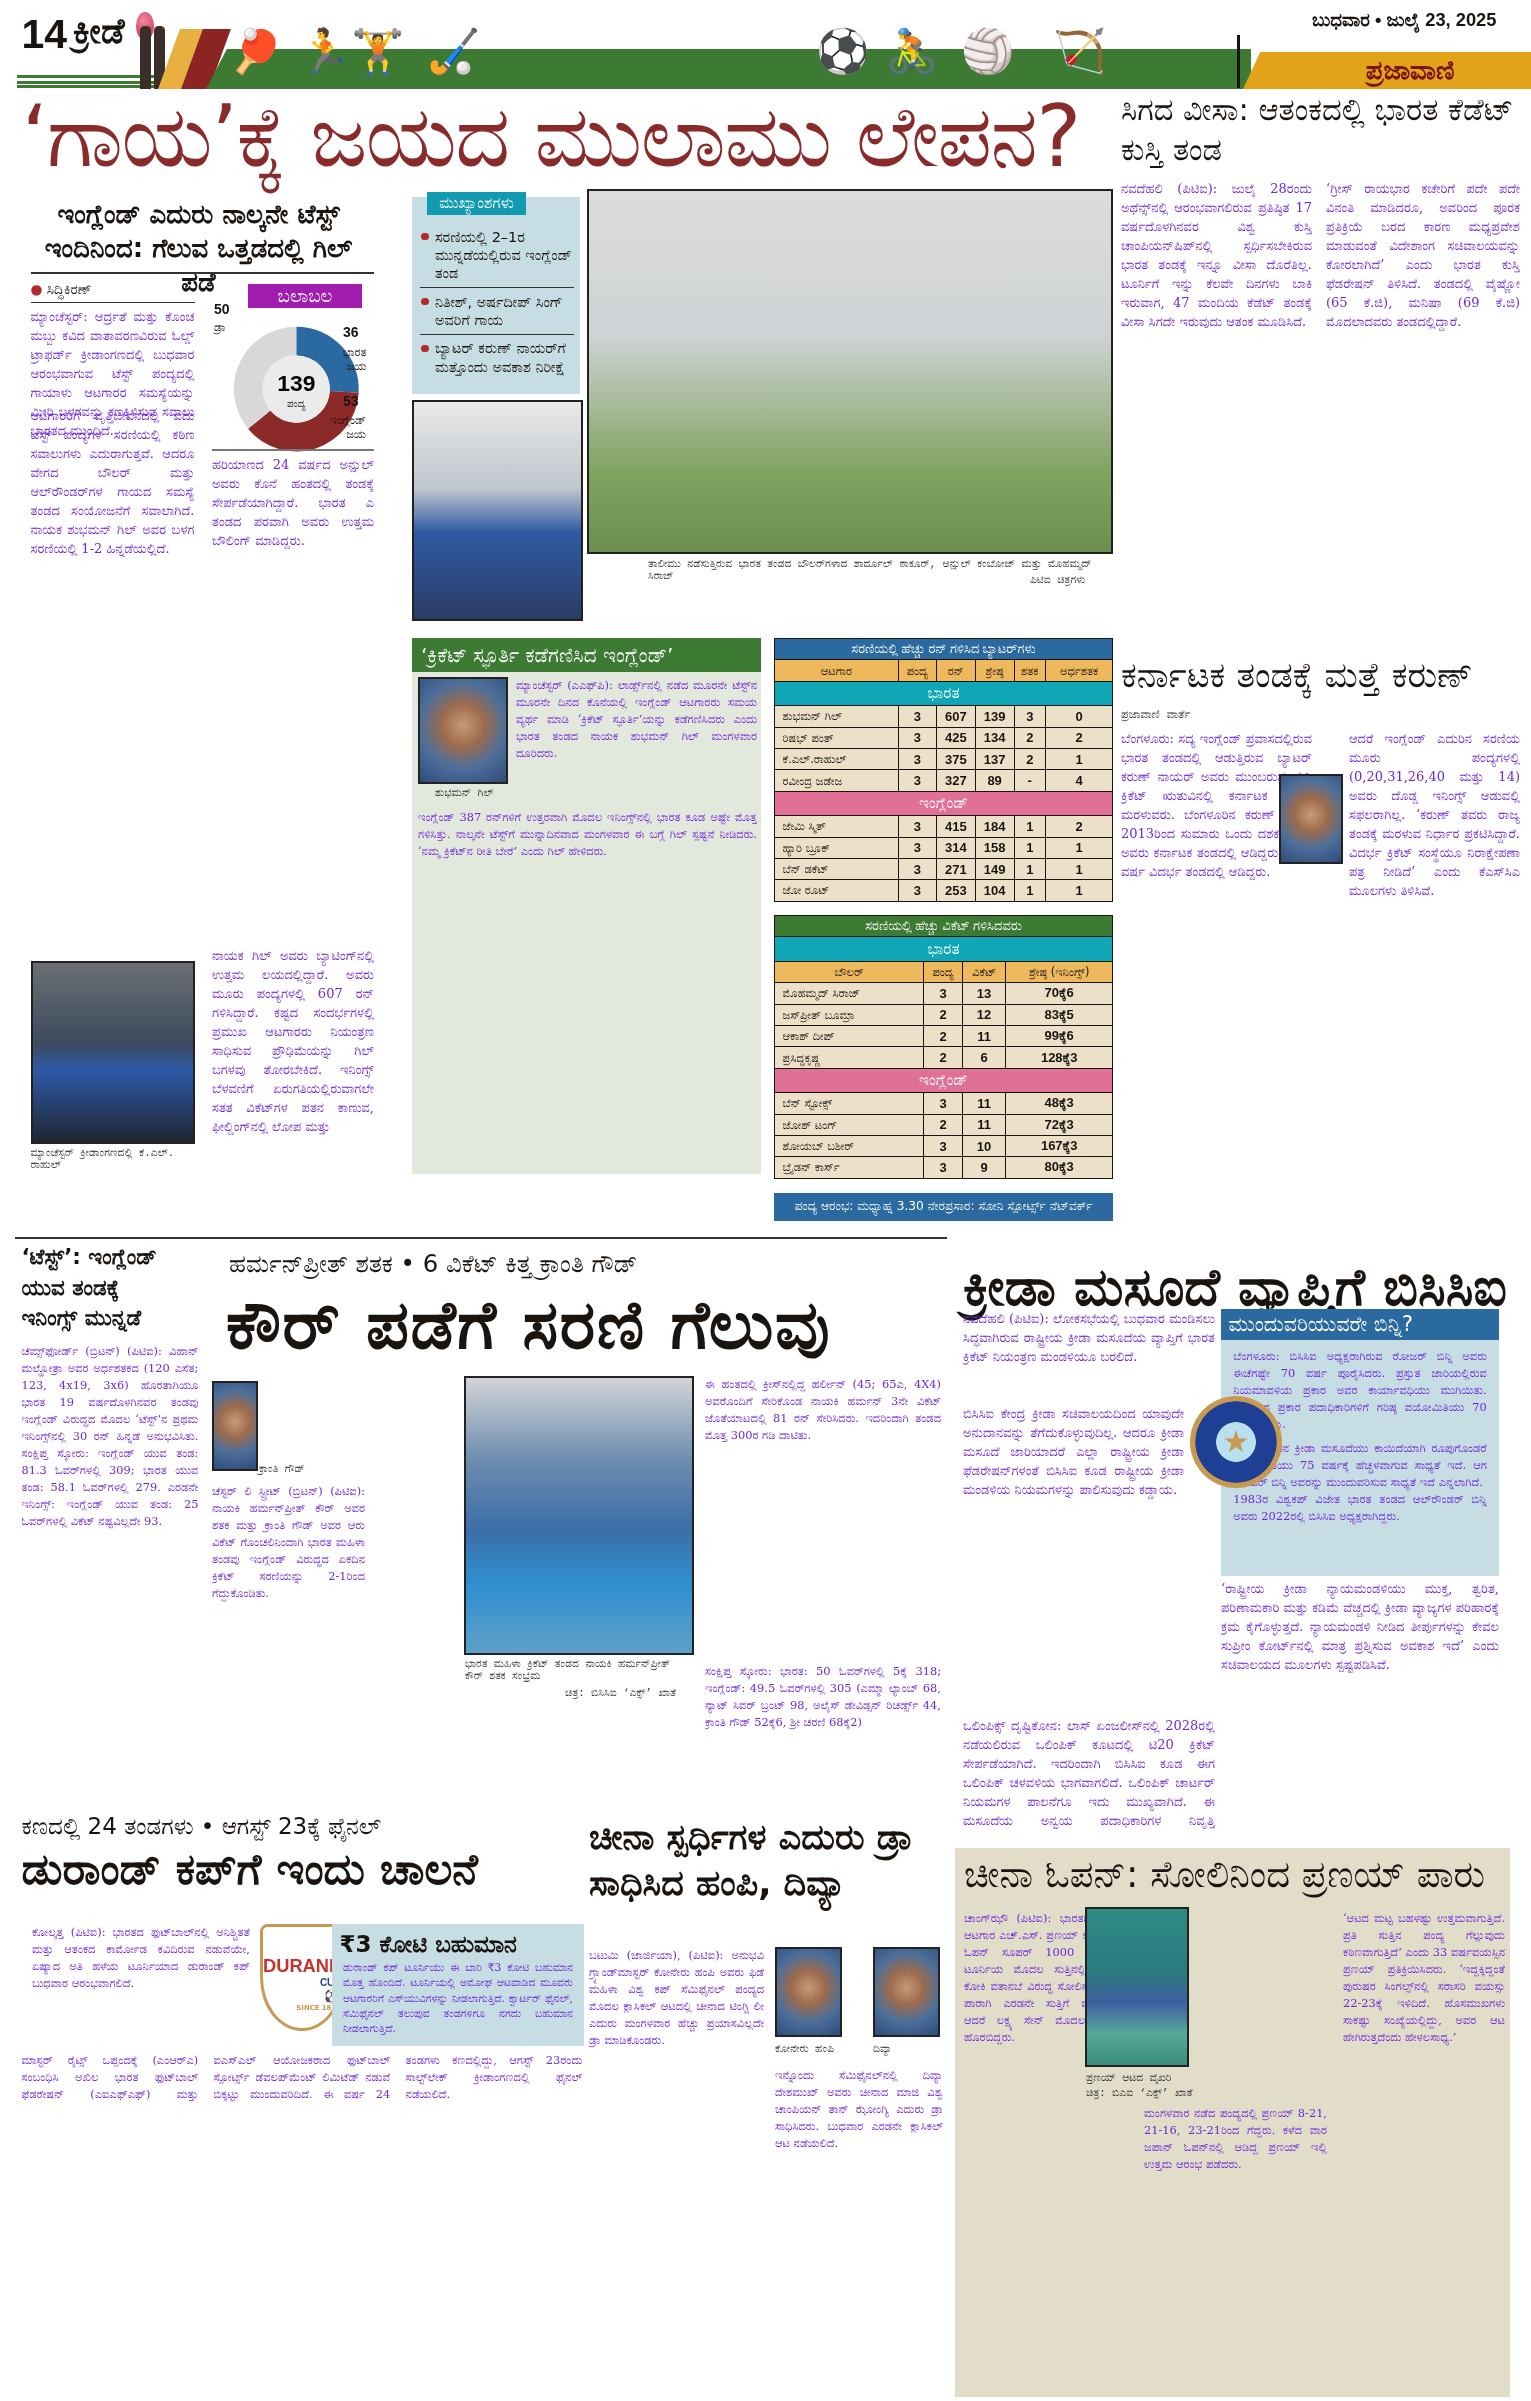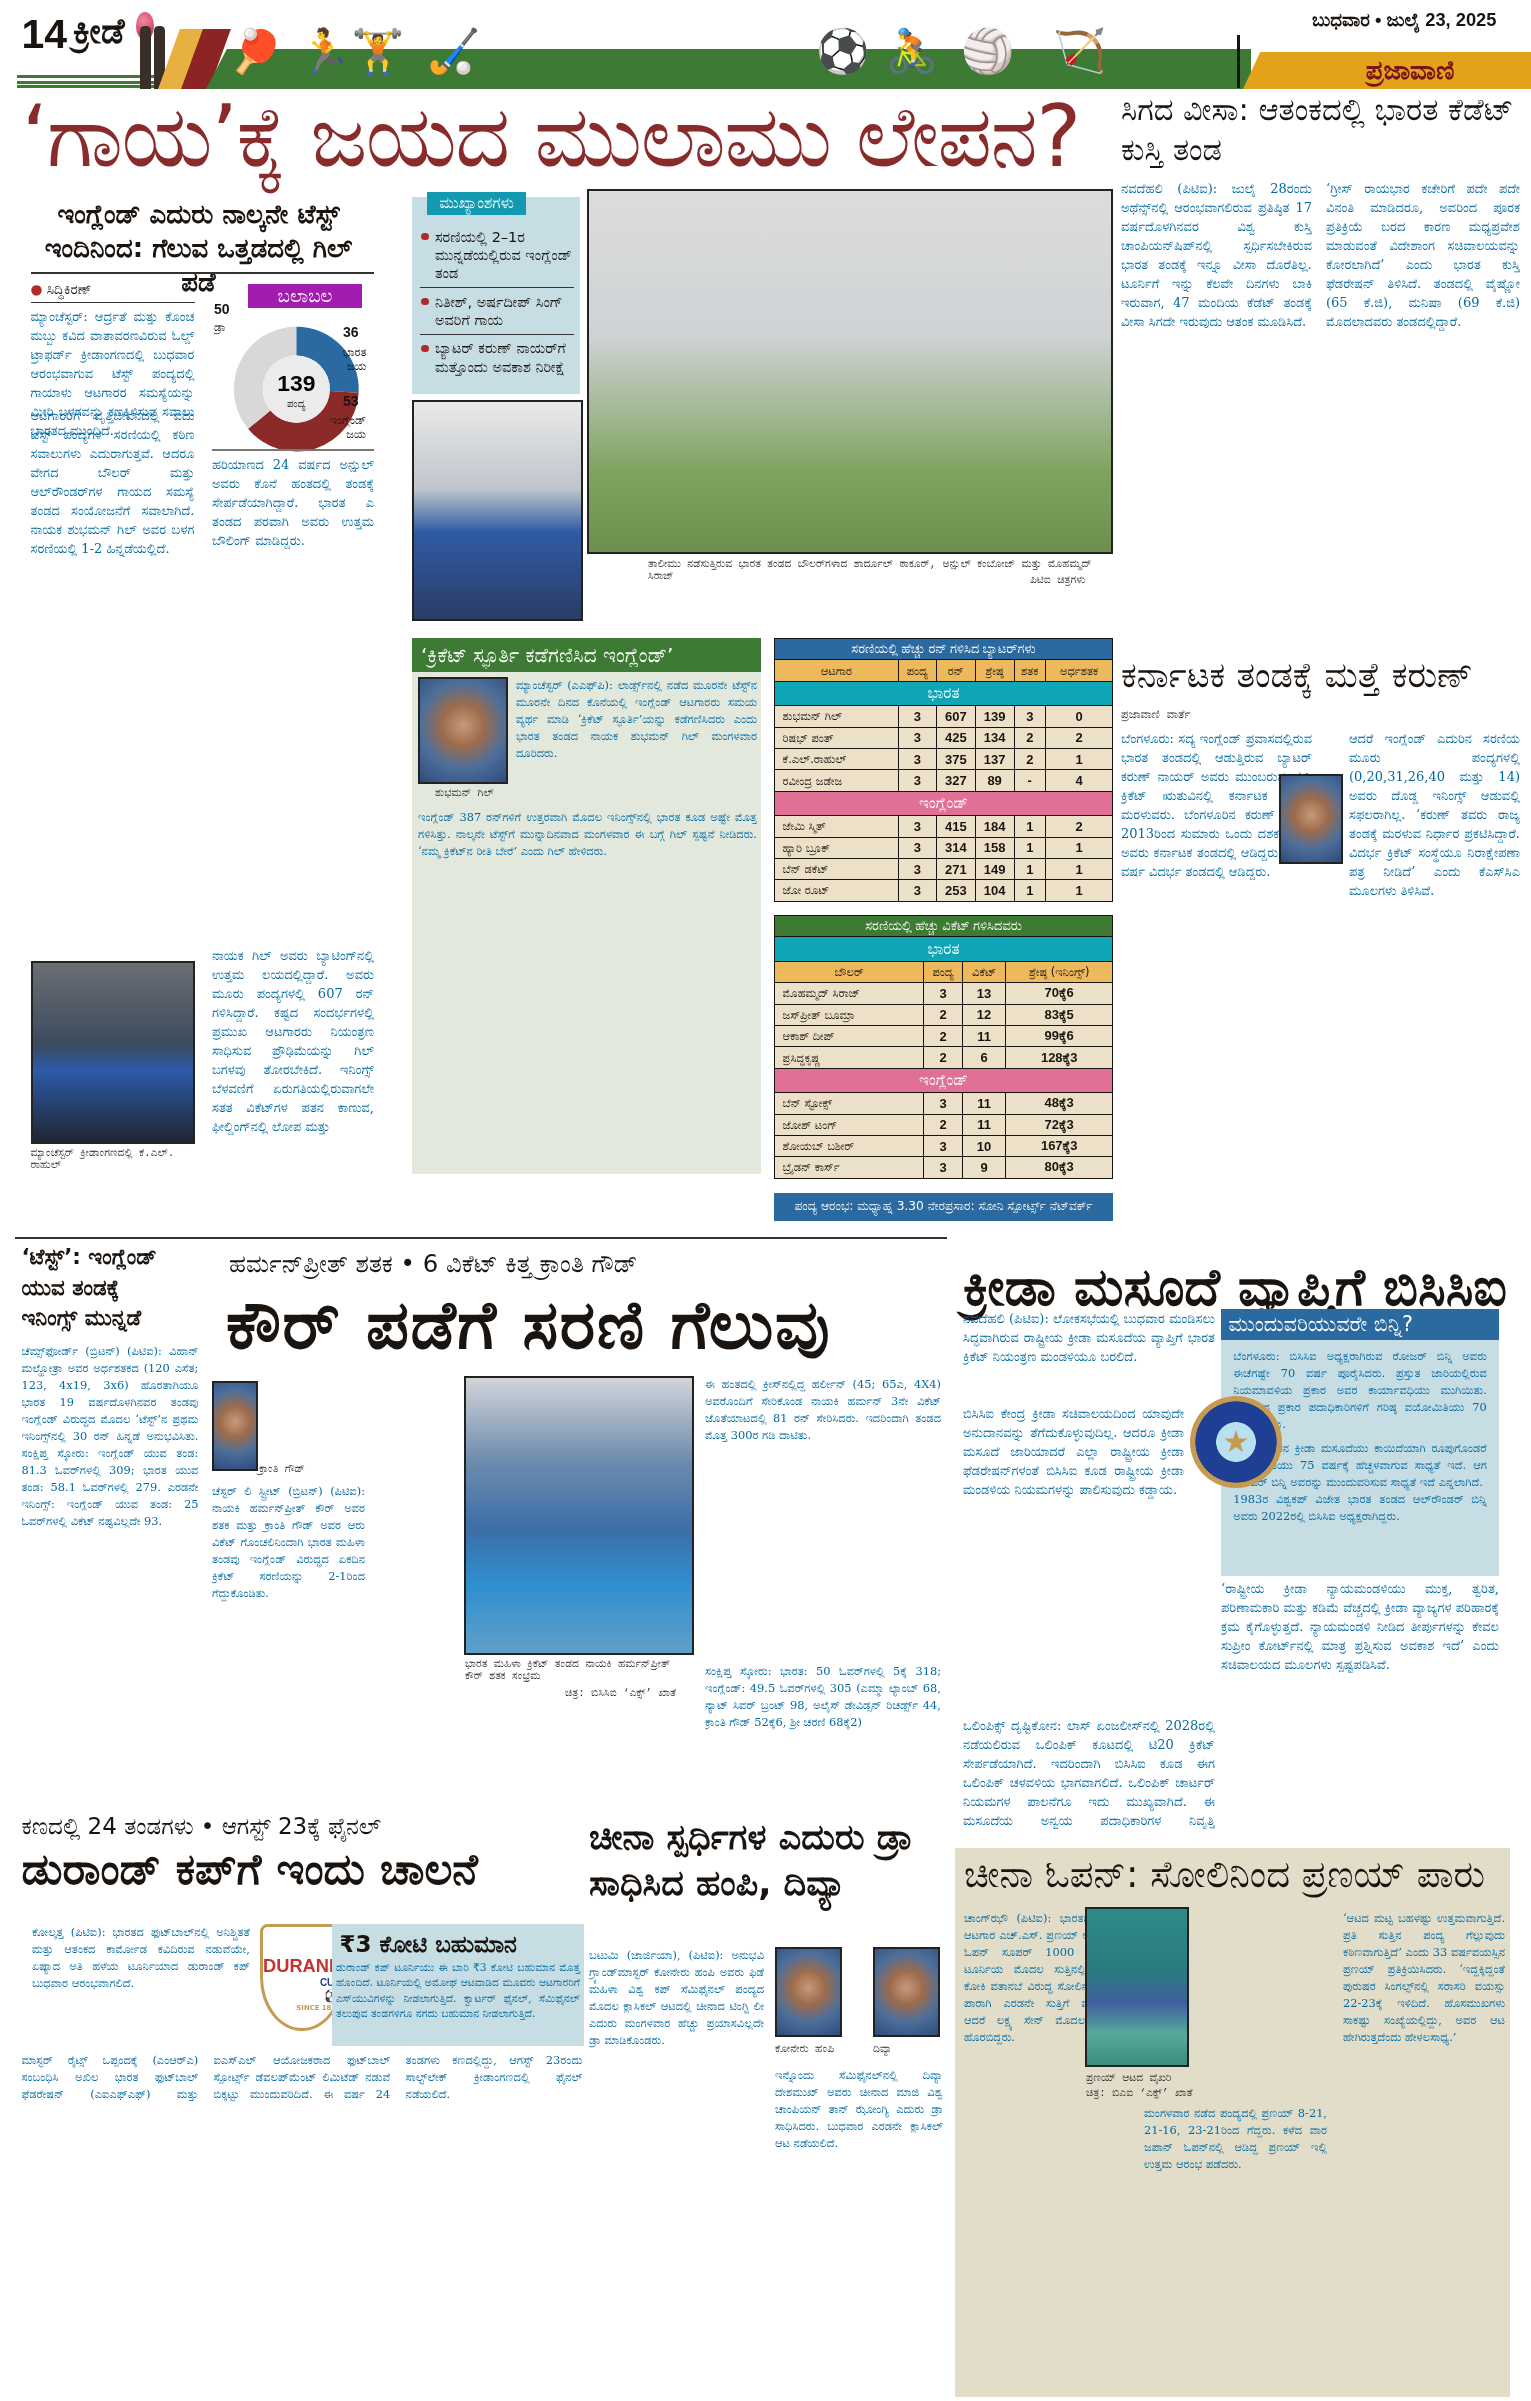--- a/index.html
+++ b/index.html
@@ -1,18 +1,18 @@
 <!DOCTYPE html>
 <html style="font-size:12.2px"><head>
 <meta charset="utf-8">
 <style>
 *{box-sizing:border-box;margin:0;padding:0}
 body{width:1532px;height:2401px;background:#fff;font-family:"DejaVu Sans",sans-serif;color:#1a1410;position:relative;overflow:hidden}
 .abs{position:absolute}
-.body-text{font-family:"DejaVu Serif",serif;font-size:13px;line-height:19px;text-align:justify;color:#0369a1}
+.body-text{font-family:"DejaVu Serif",serif;font-size:13px;line-height:19px;text-align:justify;color:#6d28d9}
 
 #masthead{left:0;top:0;width:1532px;height:90px}
 #pageno{left:21.4px;top:10.7px;font-family:"Liberation Sans",sans-serif;font-weight:bold;font-size:41px}
 #section{left:73px;top:10.7px;font-size:35px;font-weight:bold}
 .mast-line{left:17px;height:3.1px;background:#3d7a33}
 #greenband{left:206px;top:49px;width:1045px;height:40px;background:#3d7a33;clip-path:polygon(2% 0,100% 0,100% 100%,0 100%)}
 #stripe1{left:169px;top:29px;width:30.5px;height:60px;background:#e8b040;transform:skewX(-20deg)}
 #stripe2{left:192px;top:29px;width:27.5px;height:60px;background:#8c2424;transform:skewX(-20deg)}
 #ball{left:136px;top:12.2px;width:18.3px;height:27.5px;border-radius:50%;background:radial-gradient(circle at 40% 30%,#f08aa0,#c0184a)}
 .stump{top:26px;width:10.7px;height:63px;background:#3a2f28;border-radius:4.6px 4.6px 0 0}
@@ -370,21 +370,21 @@
 <div id="durand-head" class="abs head">ಡುರಾಂಡ್ ಕಪ್‌ಗೆ ಇಂದು ಚಾಲನೆ</div>
 <div class="abs body-text" style="left:32px;top:1924px;width:218px;height:99px;font-size:11.4px;line-height:17px;overflow:hidden">ಕೋಲ್ಕತ್ತ (ಪಿಟಿಐ): ಭಾರತದ ಫುಟ್‌ಬಾಲ್‌ನಲ್ಲಿ ಅನಿಶ್ಚಿತತೆ ಮತ್ತು ಆತಂಕದ ಕಾರ್ಮೋಡ ಕವಿದಿರುವ ನಡುವೆಯೇ, ಏಷ್ಯಾದ ಅತಿ ಹಳೆಯ ಟೂರ್ನಿಯಾದ ಡುರಾಂಡ್ ಕಪ್ ಬುಧವಾರ ಆರಂಭವಾಗಲಿದೆ.</div>
 <div id="durand-logo" class="abs">
   <div style="margin-top:27.5px;font-family:'Liberation Sans',sans-serif;font-weight:bold;color:#c8322e;font-size:18.3px">DURAND</div>
   <div style="font-family:'Liberation Sans',sans-serif;font-weight:bold;font-size:10px;color:#1e3f94">CUP</div>
   <div style="font-size:13.7px">⚽</div>
   <div style="font-size:6.9px;color:#c79a52;font-weight:bold">SINCE 1888</div>
 </div>
 <div id="prize-box" class="abs">
   <div class="head" style="padding:7.6px 7.6px 3.1px;font-size:23px;font-weight:bold">₹3 ಕೋಟಿ ಬಹುಮಾನ</div>
-  <div class="body-text" style="padding:0 4px;font-size:10.7px;line-height:15.3px">ಡುರಾಂಡ್ ಕಪ್ ಟೂರ್ನಿಯು ಈ ಬಾರಿ ₹3 ಕೋಟಿ ಬಹುಮಾನ ಮೊತ್ತ ಹೊಂದಿದೆ. ಟೂರ್ನಿಯಲ್ಲಿ ಅಮೋಘ ಆಟವಾಡಿದ ಮೂವರು ಆಟಗಾರರಿಗೆ ಎಸ್‌ಯುವಿಗಳನ್ನು ನೀಡಲಾಗುತ್ತಿದೆ. ಕ್ವಾರ್ಟರ್ ಫೈನಲ್, ಸೆಮಿಫೈನಲ್ ತಲುಪುವ ತಂಡಗಳಿಗೂ ನಗದು ಬಹುಮಾನ ನೀಡಲಾಗುತ್ತಿದೆ.</div>
+  <div class="body-text" style="padding:0 11px;font-size:10.7px;line-height:15.3px">ಡುರಾಂಡ್ ಕಪ್ ಟೂರ್ನಿಯು ಈ ಬಾರಿ ₹3 ಕೋಟಿ ಬಹುಮಾನ ಮೊತ್ತ ಹೊಂದಿದೆ. ಟೂರ್ನಿಯಲ್ಲಿ ಅಮೋಘ ಆಟವಾಡಿದ ಮೂವರು ಆಟಗಾರರಿಗೆ ಎಸ್‌ಯುವಿಗಳನ್ನು ನೀಡಲಾಗುತ್ತಿದೆ. ಕ್ವಾರ್ಟರ್ ಫೈನಲ್, ಸೆಮಿಫೈನಲ್ ತಲುಪುವ ತಂಡಗಳಿಗೂ ನಗದು ಬಹುಮಾನ ನೀಡಲಾಗುತ್ತಿದೆ.</div>
 </div>
 <div class="abs body-text" style="left:21.4px;top:2052px;width:561px;height:336px;font-size:11.4px;line-height:17px;column-count:3;column-gap:15.3px;overflow:hidden">ಮಾಸ್ಟರ್ ರೈಟ್ಸ್ ಒಪ್ಪಂದಕ್ಕೆ (ಎಂಆರ್‌ಎ) ಸಂಬಂಧಿಸಿ ಅಖಿಲ ಭಾರತ ಫುಟ್‌ಬಾಲ್ ಫೆಡರೇಷನ್ (ಎಐಎಫ್‌ಎಫ್) ಮತ್ತು ಐಎಸ್‌ಎಲ್ ಆಯೋಜಕರಾದ ಫುಟ್‌ಬಾಲ್ ಸ್ಪೋರ್ಟ್ಸ್ ಡೆವಲಪ್‌ಮೆಂಟ್ ಲಿಮಿಟೆಡ್ ನಡುವೆ ಬಿಕ್ಕಟ್ಟು ಮುಂದುವರಿದಿದೆ. ಈ ವರ್ಷ 24 ತಂಡಗಳು ಕಣದಲ್ಲಿದ್ದು, ಆಗಸ್ಟ್ 23ರಂದು ಸಾಲ್ಟ್‌ಲೇಕ್ ಕ್ರೀಡಾಂಗಣದಲ್ಲಿ ಫೈನಲ್ ನಡೆಯಲಿದೆ.</div>
 
 <div id="chess-head" class="abs head">ಚೀನಾ ಸ್ಪರ್ಧಿಗಳ ಎದುರು ಡ್ರಾ ಸಾಧಿಸಿದ ಹಂಪಿ, ದಿವ್ಯಾ</div>
 <div class="abs body-text" style="left:589px;top:1947px;width:175px;height:442px;font-size:11.4px;line-height:17px;overflow:hidden">ಬಟುಮಿ (ಜಾರ್ಜಿಯಾ), (ಪಿಟಿಐ): ಅನುಭವಿ ಗ್ರ್ಯಾಂಡ್‌ಮಾಸ್ಟರ್ ಕೋನೇರು ಹಂಪಿ ಅವರು ಫಿಡೆ ಮಹಿಳಾ ವಿಶ್ವ ಕಪ್ ಸೆಮಿಫೈನಲ್ ಪಂದ್ಯದ ಮೊದಲ ಕ್ಲಾಸಿಕಲ್ ಆಟದಲ್ಲಿ ಚೀನಾದ ಟಿಂಗ್ಜಿ ಲೀ ಎದುರು ಮಂಗಳವಾರ ಹೆಚ್ಚು ಪ್ರಯಾಸವಿಲ್ಲದೇ ಡ್ರಾ ಮಾಡಿಕೊಂಡರು.</div>
 <div class="abs photo ph-face" style="left:775px;top:1947px;width:67px;height:90px"></div>
 <div class="abs photo ph-face" style="left:873px;top:1947px;width:67px;height:90px"></div>
 <div class="abs caption" style="left:775px;top:2043px">ಕೋನೇರು ಹಂಪಿ</div>
 <div class="abs caption" style="left:873px;top:2043px">ದಿವ್ಯಾ</div>
 <div class="abs body-text" style="left:775px;top:2067px;width:168px;height:320px;font-size:11.4px;line-height:17px;overflow:hidden">ಇನ್ನೊಂದು ಸೆಮಿಫೈನಲ್‌ನಲ್ಲಿ ದಿವ್ಯಾ ದೇಶಮುಖ್ ಅವರು ಚೀನಾದ ಮಾಜಿ ವಿಶ್ವ ಚಾಂಪಿಯನ್ ತಾನ್ ಝೋಂಗ್ಯಿ ಎದುರು ಡ್ರಾ ಸಾಧಿಸಿದರು. ಬುಧವಾರ ಎರಡನೇ ಕ್ಲಾಸಿಕಲ್ ಆಟ ನಡೆಯಲಿದೆ.</div>

